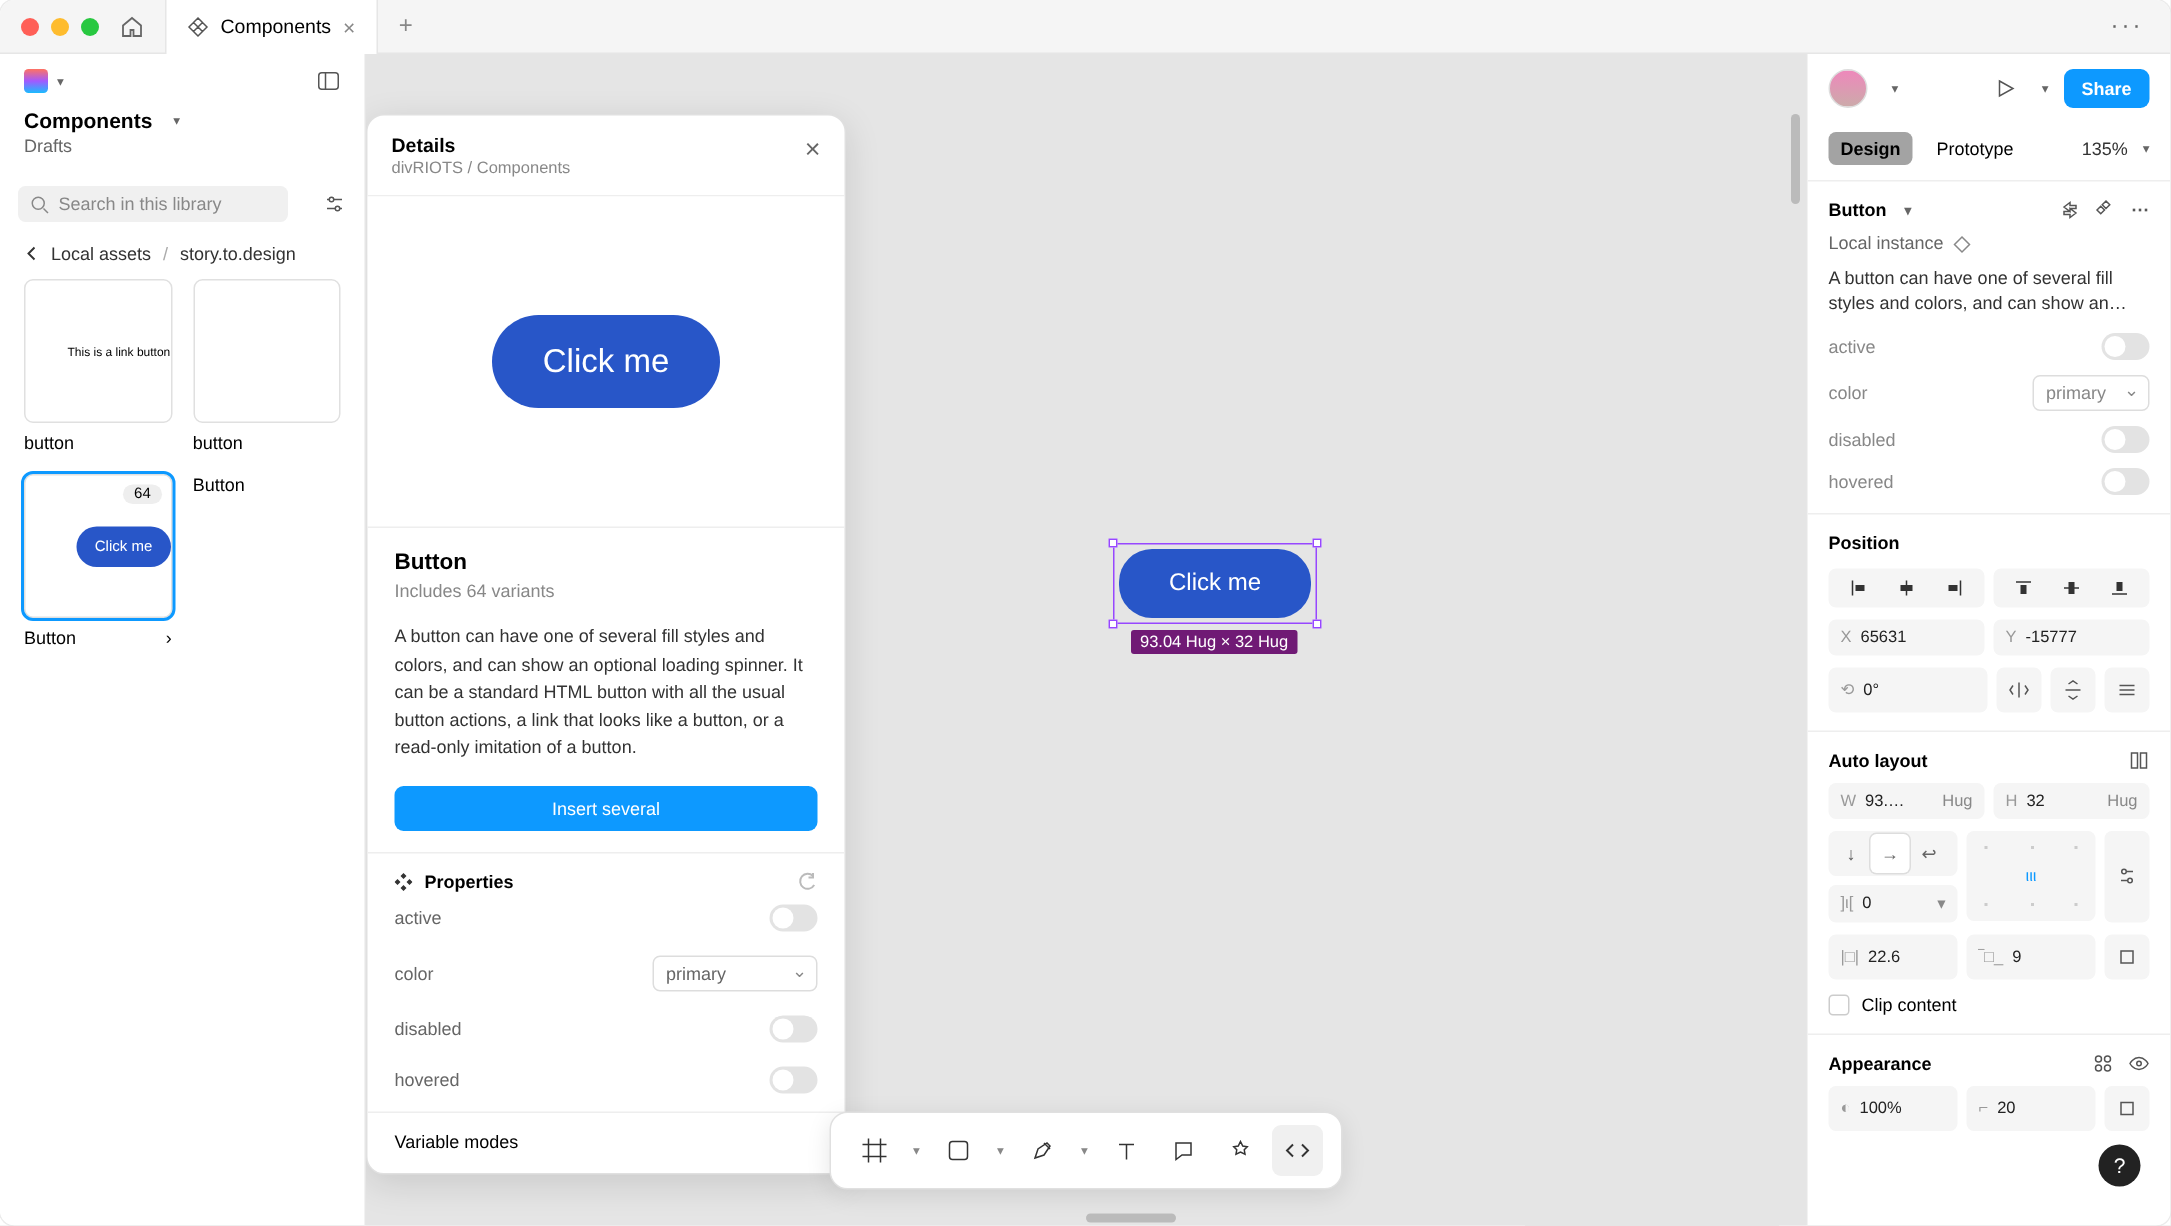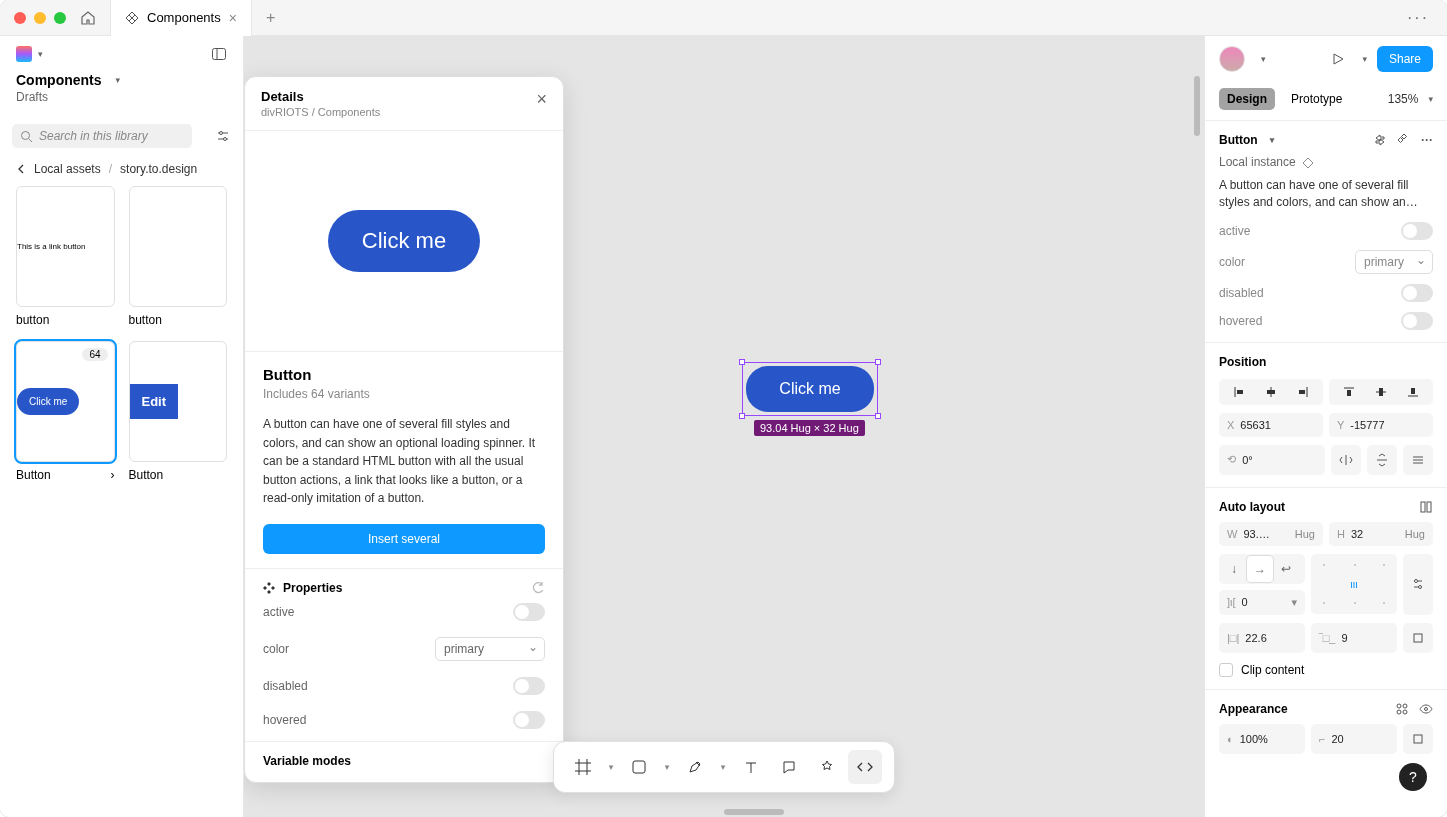--- a/index.html
+++ b/index.html
@@ -28,28 +28,28 @@
 .left-head { display: flex; align-items: center; padding: 10px 16px 6px; }
 .figma-logo { width: 16px; height: 16px; background: linear-gradient(#ff7262,#a259ff,#1abcfe); border-radius: 3px; }
 .caret { font-size: 9px; color: #666; margin-left: 6px; }
 .panel-toggle { margin-left: auto; color: #555; }
 .proj-row { padding: 4px 16px 0; display: flex; align-items: center; gap: 8px; }
 .proj-title { font-size: 14px; font-weight: 600; }
 .drafts { padding: 2px 16px 12px; font-size: 12px; color: #666; }
 .file-assets { display: flex; gap: 18px; padding: 8px 16px; border-top: 1px solid #eee; border-bottom: 1px solid #eee; font-size: 12px; align-items: center; }
 .file-assets .active { font-weight: 600; background: #f0f0f0; padding: 4px 8px; border-radius: 5px; }
 .book { margin-left: auto; color: #555; }
-.search-row { display: flex; align-items: center; gap: 23px; padding: 8px 12px; font-style: italic; }
+.search-row { display: flex; align-items: center; gap: 23px; padding: 8px 12px; }
 .search-box { flex: 1; display: flex; align-items: center; gap: 6px; background: #f0f0f0; border-radius: 5px; padding: 5px 8px; font-size: 12px; color: #888; }
 .filter-icon { color: #555; }
 .crumbs { display: flex; align-items: center; gap: 8px; padding: 6px 16px 10px; font-size: 12px; color: #333; }
 .crumbs .sep { color: #aaa; }
 .asset-grid { display: grid; grid-template-columns: 1fr 1fr; gap: 14px; padding: 0 16px; }
 .asset { display: flex; flex-direction: column; gap: 6px; }
-.thumb { height: 121px; border: 1px solid #e0e0e0; border-radius: 6px; display: flex; align-items: center; justify-content: flex-start; font-size: 8px; background: #fff; position: relative; }
+.thumb { height: 96px; border: 1px solid #e0e0e0; border-radius: 6px; display: flex; align-items: center; justify-content: flex-end; font-size: 8px; background: #fff; position: relative; }
 .thumb.selected { outline: 2px solid #0d99ff; }
 .thumb .btn-blue { background: #2856c8; color: #fff; padding: 8px 12px; border-radius: 16px; font-size: 10px; }
 .thumb .btn-edit { background: #2856c8; color: #fff; padding: 10px 12px; font-size: 13px; font-weight: 600; }
 .thumb .badge { position: absolute; top: 6px; right: 6px; background: #eee; border-radius: 10px; padding: 1px 7px; font-size: 10px; }
 .asset-label { font-size: 12px; display: flex; align-items: center; justify-content: space-between; }
 
 
 .canvas { flex: 1; background: #e5e5e5; position: relative; overflow: hidden; }
 .scrollbar-v { position: absolute; right: 4px; top: 40px; width: 6px; height: 60px; background: #bbb; border-radius: 3px; }
 .canvas-btn { position: absolute; left: 502px; top: 330px; width: 128px; height: 46px; background: #2856c8; color: #fff; border-radius: 22px; display: flex; align-items: center; justify-content: center; font-size: 16px; }
@@ -72,34 +72,34 @@
 .db-desc { font-size: 12px; color: #333; line-height: 1.55; margin-top: 14px; }
 .insert-btn { width: 100%; margin-top: 16px; background: #0d99ff; color: #fff; border: none; padding: 8px; border-radius: 6px; font-size: 12px; font-weight: 500; cursor: pointer; }
 .props-sec { border-top: 1px solid #eee; padding: 12px 18px 4px; }
 .props-head { display: flex; align-items: center; gap: 8px; font-size: 12px; font-weight: 600; }
 .refresh { margin-left: auto; color: #bbb; }
 .prop-row { display: flex; align-items: center; justify-content: space-between; padding: 8px 0; font-size: 12px; color: #666; }
 .toggle { width: 32px; height: 18px; background: #e3e3e3; border-radius: 9px; position: relative; }
 .toggle::after { content: ""; position: absolute; left: 2px; top: 2px; width: 14px; height: 14px; background: #fff; border-radius: 50%; }
 .select { border: 1px solid #ddd; border-radius: 5px; padding: 4px 22px 4px 8px; font-size: 12px; position: relative; min-width: 110px; }
 .select::after { content: "⌄"; position: absolute; right: 6px; top: 2px; color: #888; }
-.var-modes { padding: 12px 18px 14px; font-size: 12px; font-weight: 700; border-top: 1px solid #eee; }
+.var-modes { padding: 12px 18px 14px; font-size: 12px; font-weight: 400; border-top: 1px solid #eee; }
 
 
 .toolbar { position: absolute; bottom: 24px; left: 50%; transform: translateX(-50%); background: #fff; border: 1px solid #e0e0e0; border-radius: 12px; box-shadow: 0 4px 16px rgba(0,0,0,.1); display: flex; align-items: center; padding: 8px 12px; gap: 4px; }
 .tb { width: 34px; height: 34px; display: flex; align-items: center; justify-content: center; color: #333; font-size: 16px; border-radius: 6px; }
 .tb.caret-s { width: 14px; font-size: 9px; color: #888; }
 .tb.devmode { background: #f0f0f0; }
 
 
 .right { width: 243px; border-left: 1px solid #e6e6e6; background: #fff; flex-shrink: 0; overflow-y: auto; font-size: 12px; }
 .r-head { display: flex; align-items: center; padding: 10px 14px; gap: 10px; }
 .avatar { width: 26px; height: 26px; border-radius: 50%; background: linear-gradient(#e8b,#caa); border: 1px solid #ddd; }
 .play { margin-left: auto; color: #555; }
-.share-btn { background: #0d99ff; color: #fff; border-radius: 6px; padding: 6px 12px; font-size: 12px; font-weight: 400; }
+.share-btn { background: #0d99ff; color: #fff; border-radius: 6px; padding: 6px 12px; font-size: 12px; font-weight: 700; }
 .r-tabs { display: flex; align-items: center; padding: 6px 14px 10px; gap: 16px; border-bottom: 1px solid #eee; }
 .r-tabs .active { font-weight: 600; background: #a3a3a3; padding: 4px 8px; border-radius: 5px; }
 .zoom { margin-left: auto; display: flex; align-items: center; gap: 4px; color: #333; }
 .r-sec { padding: 12px 14px; border-bottom: 1px solid #eee; }
 .r-row { display: flex; align-items: center; gap: 8px; }
 .sec-title { font-weight: 600; display: flex; align-items: center; gap: 6px; }
 .icon-grp { margin-left: auto; display: flex; gap: 10px; color: #555; }
 .local-inst { display: flex; align-items: flex-end; gap: 6px; color: #666; margin-top: 8px; }
 .r-desc { color: #333; margin-top: 8px; line-height: 1.45; }
 .comp-prop { display: flex; align-items: center; justify-content: space-between; margin-top: 10px; color: #888; }
@@ -221,23 +221,20 @@
           <div class="thumb selected">
             <span class="badge">64</span>
             <span class="btn-blue">Click me</span>
           </div>
           <div class="asset-label">
               <span>Button</span>
               <span>›</span>
             </div>
         </div>
         <div class="asset">
-          <div class="thumb">
-              <span class="btn-edit">Edit</span>
-            </div>
           <div class="asset-label">
               <span>Button</span>
             </div>
         </div>
       </div>
     </div>
 
     <div class="canvas">
       <div class="scrollbar-v"></div>
 

